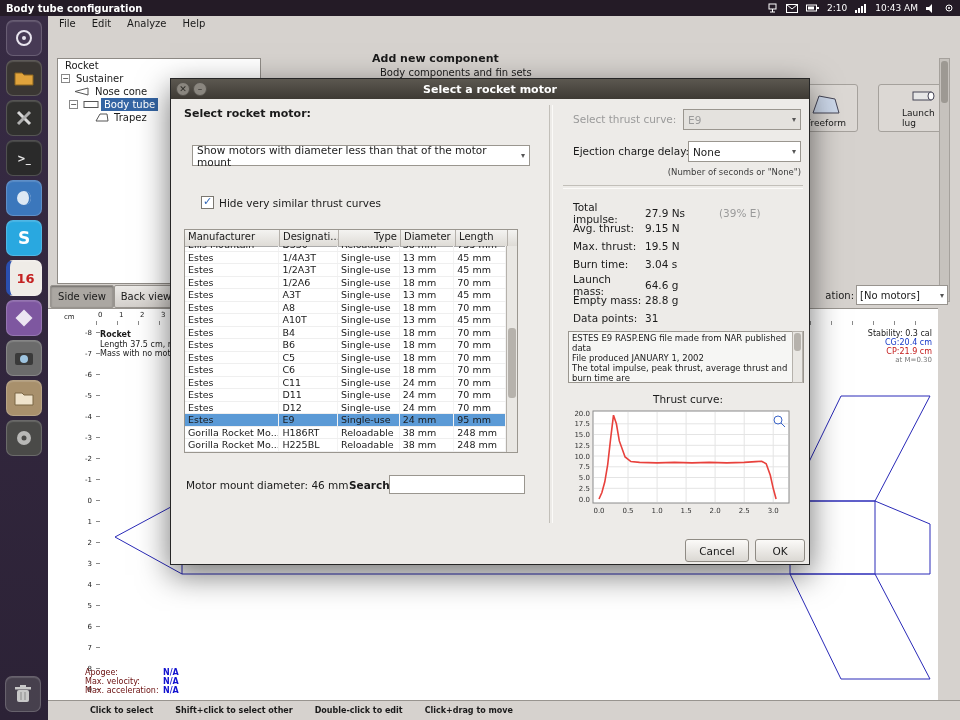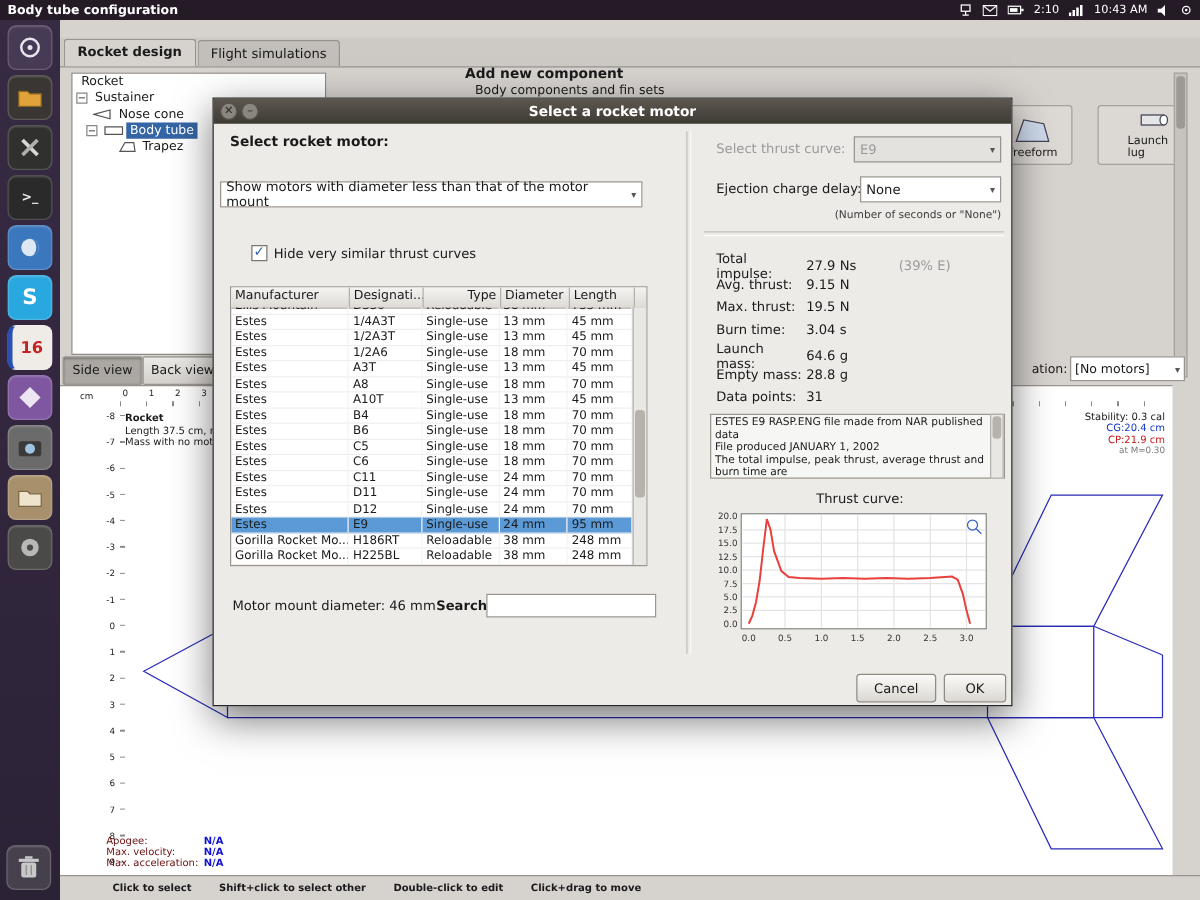--- a/index.html
+++ b/index.html
@@ -78,21 +78,21 @@
   
   #dialog{position:absolute;left:170px;top:78px;width:640px;height:487px;background:#edebe8;z-index:20;
           border:1px solid #262626;box-shadow:0 10px 30px rgba(0,0,0,0.55);box-sizing:border-box;font-size:10.5px;}
   #dlg-title{position:absolute;left:0;top:0;right:0;height:20px;background:linear-gradient(#5c5850,#3e3a34);
              color:#fff;font-size:11px;font-weight:bold;display:flex;align-items:center;justify-content:center;}
   .winbtn{position:absolute;top:3px;width:14px;height:14px;border-radius:7px;background:#8a867f;border:1px solid #55524c;
           color:#2e2c28;font-size:9px;line-height:12px;text-align:center;box-sizing:border-box;}
   #dlg-heading{position:absolute;left:13px;top:28px;font-weight:bold;font-size:11px;}
   .combo{background:#fff;border:1px solid #9a968f;display:flex;align-items:center;padding:0 4px;box-sizing:border-box;font-size:10.5px;}
   .combo.disabled{background:#e4e2de;color:#9a9a9a;}
-  #filter-combo{position:absolute;left:5px;top:66px;width:338px;height:21px;}
+  #filter-combo{position:absolute;left:21px;top:66px;width:338px;height:21px;}
   #hide-check-row{position:absolute;left:30px;top:117px;display:flex;align-items:center;gap:5px;}
   #hide-box{width:11px;height:11px;border:1px solid #7a766f;background:#fff;color:#2f64b4;font-size:11px;
             line-height:10px;text-align:center;font-weight:bold;}
   
   #mtable{position:absolute;left:13px;top:150px;width:334px;height:224px;border:1px solid #9a968f;background:#fff;box-sizing:border-box;}
   #mtable-head{display:flex;height:16px;background:linear-gradient(#f4f3f1,#dedbd6);border-bottom:1px solid #aaa;}
   .thead-col{border-right:1px solid #b5b1ab;font-size:10px;padding:1px 3px;box-sizing:border-box;
              overflow:hidden;white-space:nowrap;}
   #mtable-clip{position:absolute;left:0;top:16px;right:11px;bottom:0;overflow:hidden;}
   #mtable-rows{position:absolute;left:0;right:0;top:-7px;}
@@ -226,23 +226,25 @@
         <svg width="18" height="20">
           <rect x="3" y="6" width="12" height="12" rx="2" fill="#c8c8c8"></rect>
           <rect x="1" y="3" width="16" height="2.5" fill="#c8c8c8"></rect>
           <rect x="6" y="1" width="6" height="2" fill="#c8c8c8"></rect>
           <line x1="7" y1="8" x2="7" y2="16" stroke="#8a8a8a"></line>
           <line x1="11" y1="8" x2="11" y2="16" stroke="#8a8a8a"></line>
         </svg>
       </div>
   </div>
 
-  <div id="tabs">
-    <span class="tab active">Rocket design</span>
-    <span class="tab">Flight simulations</span>
+  <div id="menubar">
+    <span class="menu-item">File</span>
+    <span class="menu-item">Edit</span>
+    <span class="menu-item">Analyze</span>
+    <span class="menu-item">Help</span>
   </div>
 
   <div id="tree-panel">
     <div class="tree-row">
       <span class="tree-label" style="margin-left:4px;">Rocket</span>
     </div>
     <div class="tree-row">
       <span class="expander">−</span>
       <span class="tree-label">Sustainer</span>
     </div>

